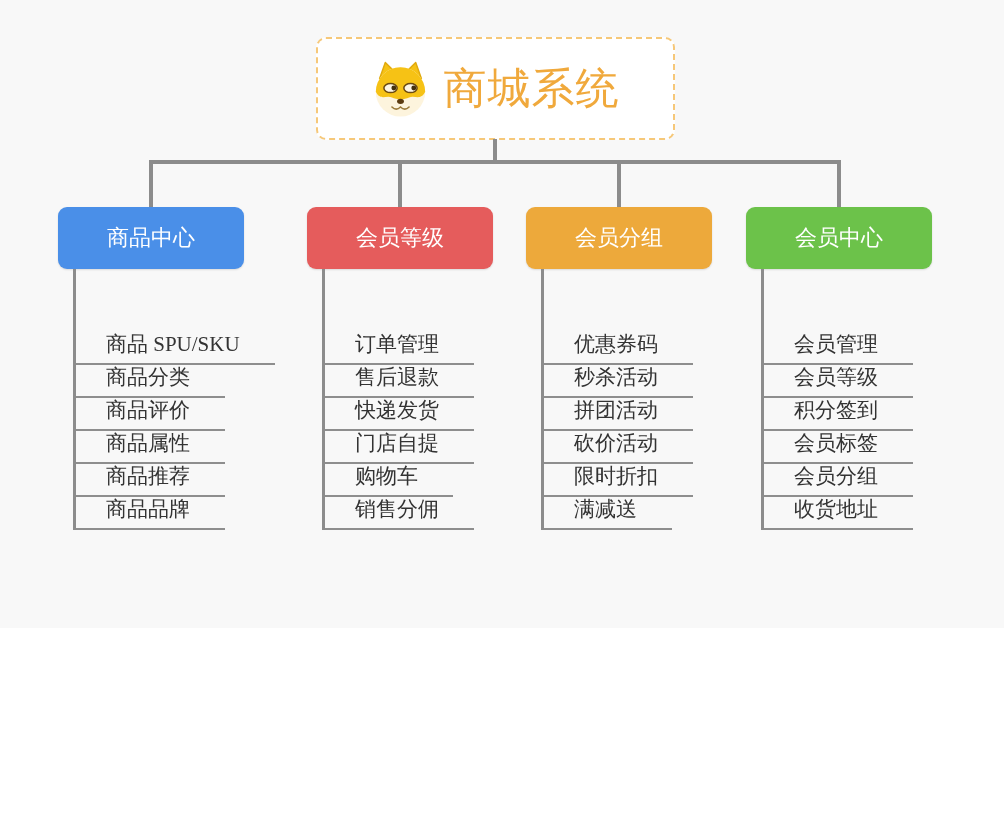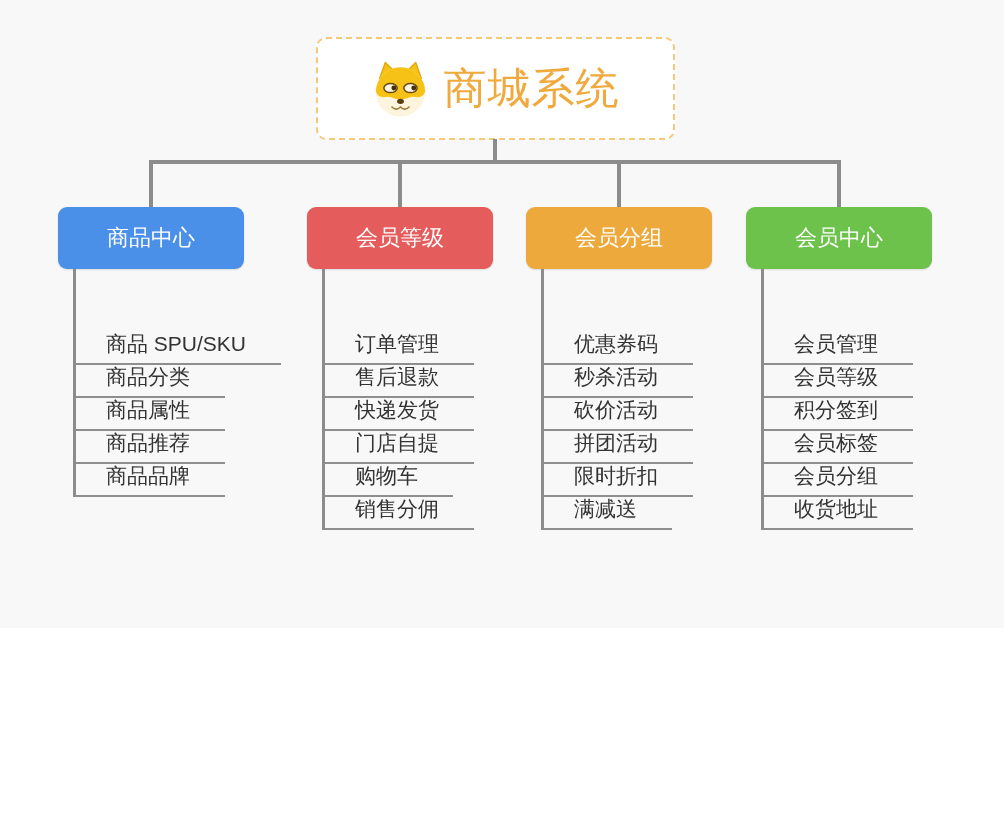--- a/index.html
+++ b/index.html
@@ -1,19 +1,19 @@
 <!DOCTYPE html>
 <html><head>
 <meta charset="utf-8">
 <style>
   html,body { margin:0; padding:0; }
   .canvas {
     position:relative; width:1004px; height:628px;
     background:#f8f8f8; overflow:hidden;
-    font-family:Liberation Sans, sans-serif;
+    font-family:Liberation Serif, serif;
   }
   
   .root-node {
     position:absolute; left:316px; top:37px; width:359px; height:103px;
     box-sizing:border-box; background:#ffffff;
     border:2px dashed #f6c879; border-radius:10px;
     display:flex; align-items:center; justify-content:center; gap:15px;
   }
   .root-title { font-size:43px; letter-spacing:1px; color:#f0a93c; }
   .root-icon { width:57px; height:60px; flex:0 0 auto; }
@@ -74,20 +74,21 @@
   <div class="connector bus"></div>
 
   <div id="branches">
       <div class="connector drop" style="left: 149px;"></div>
       <div class="branch-box" style="left: 58px; background: rgb(74, 143, 232);">
         <span>商品中心</span>
       </div>
       <div class="children" style="left: 73px;">
         <div class="child">商品 SPU/SKU</div>
         <div class="child">商品分类</div>
+        <div class="child">商品评价</div>
         <div class="child">商品属性</div>
         <div class="child">商品推荐</div>
         <div class="child">商品品牌</div>
       </div>
       <div class="connector drop" style="left: 398px;"></div>
       <div class="branch-box" style="left: 307px; background: rgb(229, 92, 92);">
         <span>会员等级</span>
       </div>
       <div class="children" style="left: 322px;">
         <div class="child">订单管理</div>
@@ -97,22 +98,22 @@
         <div class="child">购物车</div>
         <div class="child">销售分佣</div>
       </div>
       <div class="connector drop" style="left: 617px;"></div>
       <div class="branch-box" style="left: 526px; background: rgb(237, 169, 59);">
         <span>会员分组</span>
       </div>
       <div class="children" style="left: 541px;">
         <div class="child">优惠券码</div>
         <div class="child">秒杀活动</div>
+        <div class="child">拼团活动</div>
         <div class="child">砍价活动</div>
-        <div class="child">拼团活动</div>
         <div class="child">限时折扣</div>
         <div class="child">满减送</div>
       </div>
       <div class="connector drop" style="left: 837px;"></div>
       <div class="branch-box" style="left: 746px; background: rgb(108, 194, 74);">
         <span>会员中心</span>
       </div>
       <div class="children" style="left: 761px;">
         <div class="child">会员管理</div>
         <div class="child">会员等级</div>

